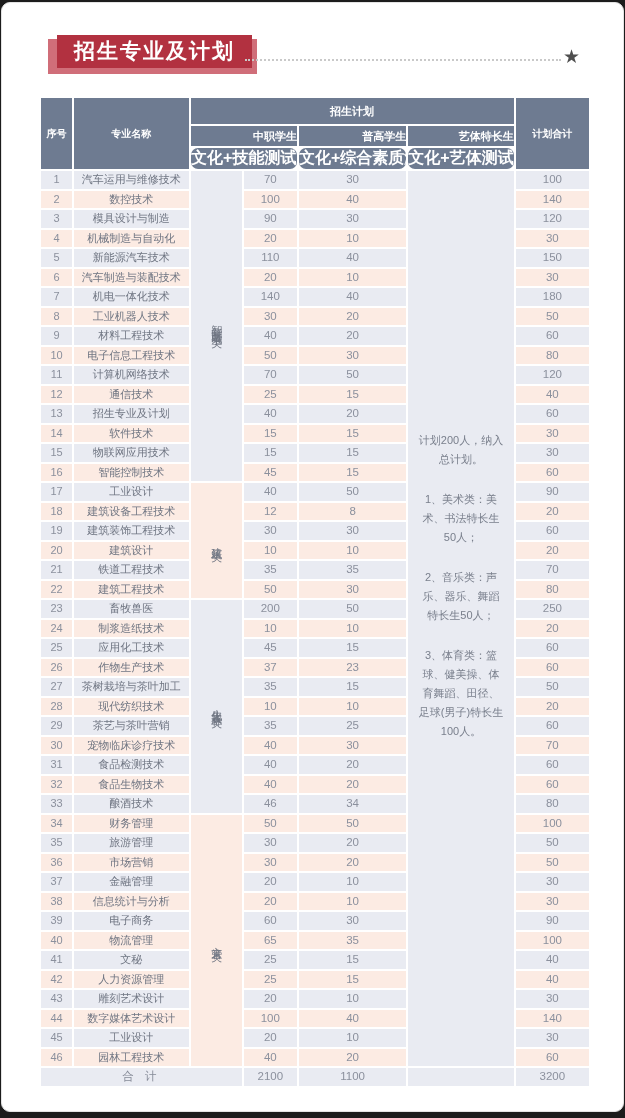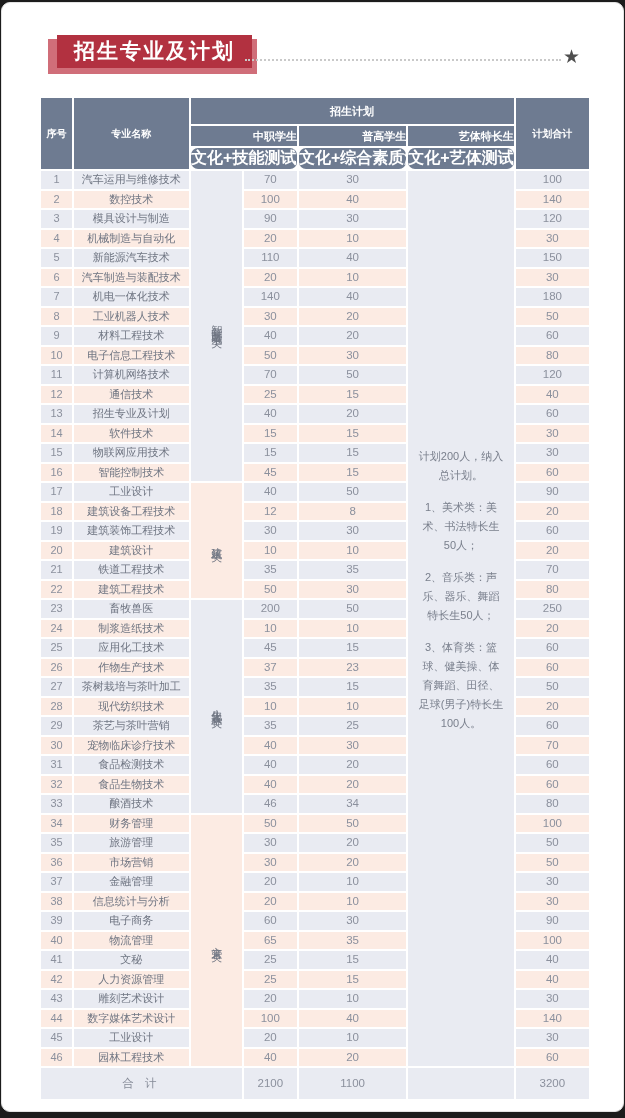--- a/index.html
+++ b/index.html
@@ -70,23 +70,23 @@
     writing-mode:vertical-rl; text-orientation:upright;
     letter-spacing:2px; line-height:13px;
     color:#6f7582; font-size:11px;
   }
   td.arts-note {
     vertical-align:middle; text-align:center;
     white-space:normal; line-height:19px; color:#797f8c;
     padding:0 9px;
   }
   .note-block { position:relative; top:-22px; }
-  .note-block p { margin:13px 0; }
+  .note-block p { margin:21px 0; }
   .note-block p:first-child { margin-top:0; }
-  tfoot td { height:31px; color:#868b98; }
+  tfoot td { height:17px; color:#868b98; }
   tfoot td.foot-label { letter-spacing:4px; font-size:11.5px; }
 </style>
 </head>
 <body>
 
 <div class="card">
 
   <div class="banner-wrap">
     <div class="banner-shadow"></div>
     <div class="banner">招生专业及计划</div>

